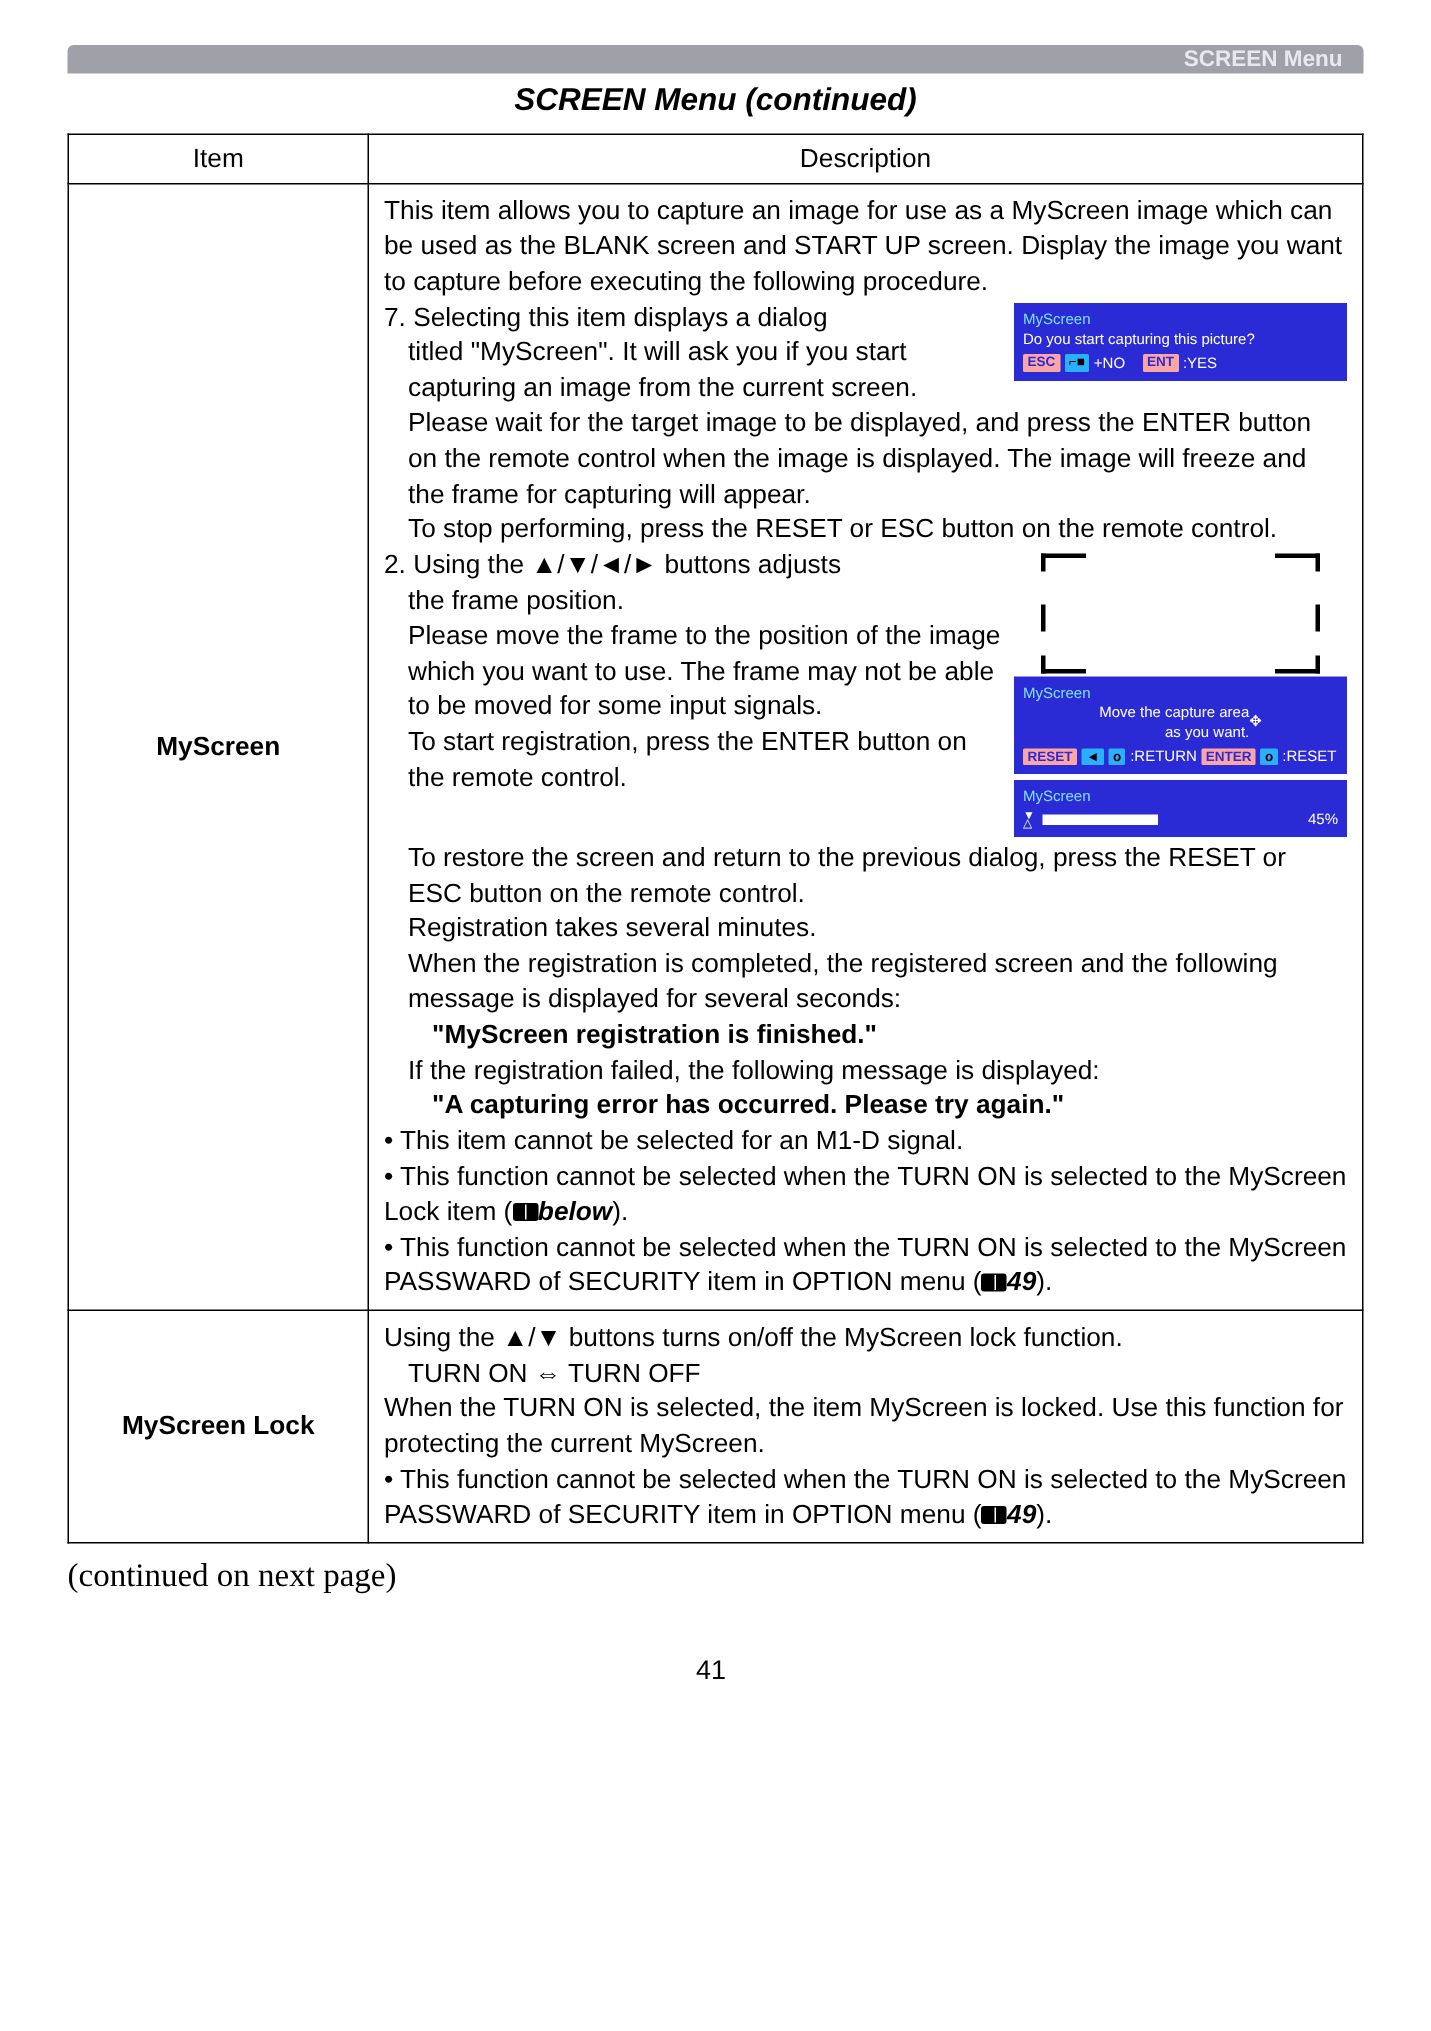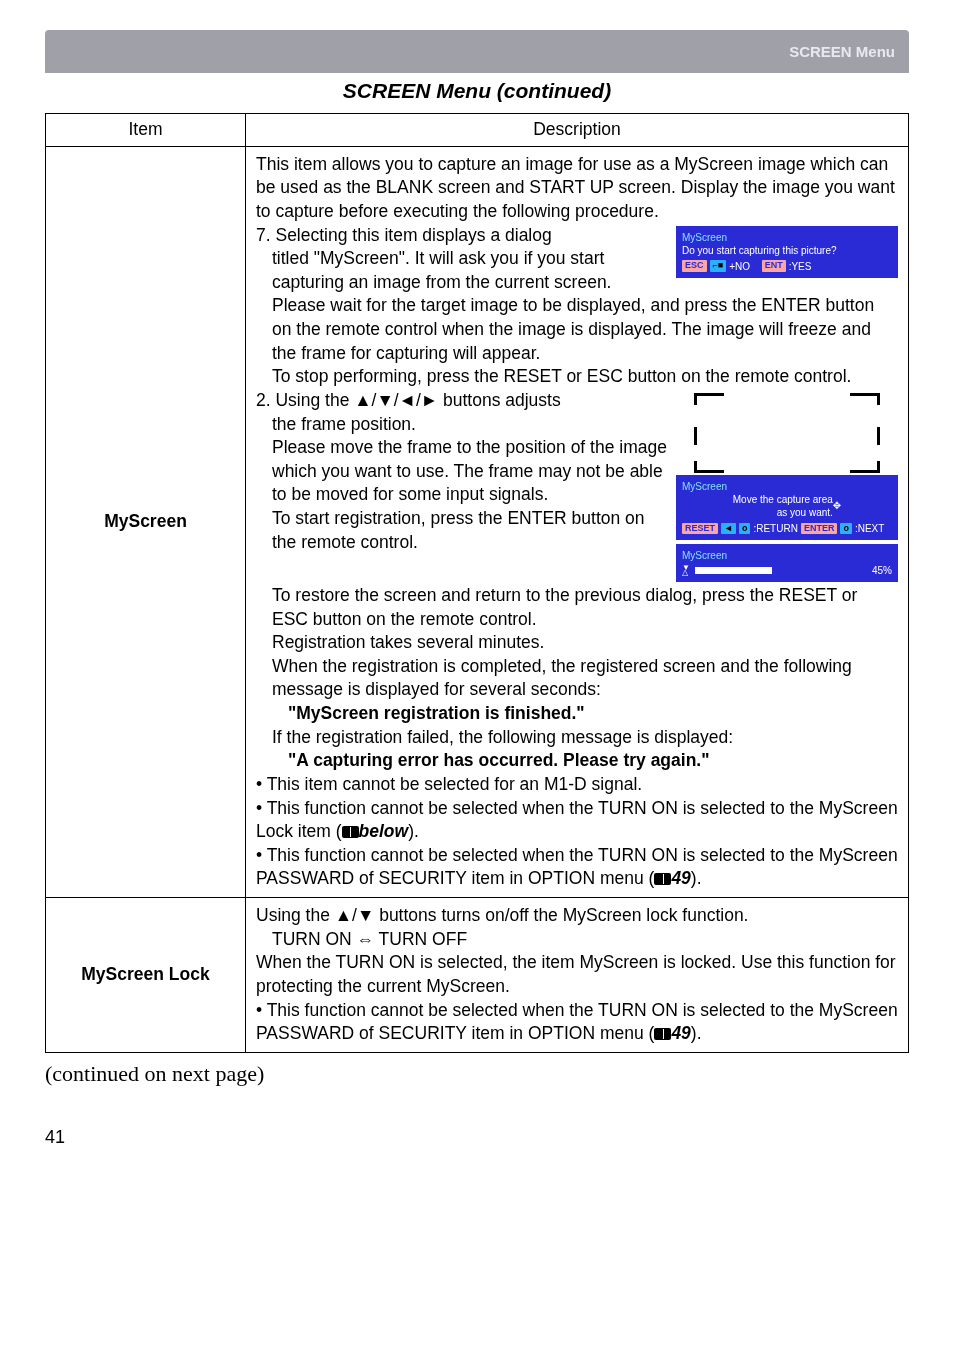--- a/index.html
+++ b/index.html
@@ -6,21 +6,21 @@
   body {
     font-family: Arial, Helvetica, sans-serif;
     background: #fff;
     width: 954px;
     margin: 0 auto;
     padding: 30px 45px;
     color: #000;
   }
   .header-bar {
     background: #a0a0a8;
-    height: 43px;
+    height: 19px;
     border-radius: 4px 4px 0 0;
     display: flex;
     justify-content: flex-end;
     align-items: center;
     padding-right: 14px;
     margin-bottom: 6px;
   }
   .header-bar-text {
     color: #e8e8ee;
     font-weight: bold;
@@ -56,21 +56,21 @@
     font-weight: bold;
   }
   .indent { margin-left: 16px; }
   .bold { font-weight: bold; }
   .continued {
     font-size: 22px;
     margin-top: 8px;
     font-family: Liberation Serif, serif;
   }
   .page-num {
-    text-align: left;
+    text-align: center;
     font-size: 18px;
     margin-top: 40px;
     padding-right: 6px;
   }
   .dialog-box {
     float: right;
     width: 222px;
     background: #2b2bd6;
     color: #fff;
     font-size: 10px;
@@ -215,21 +215,21 @@
             </div>
             <span class="arrows-4way">✥</span>
           </div>
           <div class="dlg-row">
             <span class="tag">RESET</span>
             <span class="tag tag-blue ico-sym">◄</span>
             <span class="tag tag-blue ico-sym">o</span>
             <span>:RETURN</span>
             <span class="tag">ENTER</span>
             <span class="tag tag-blue ico-sym">o</span>
-            <span>:NEXT</span>
+            <span>:RESET</span>
           </div>
         </div>
 
         <div class="dialog-box" style="float:none;width:100%;margin:4px 0 0 0;">
           <div class="dlg-title">MyScreen</div>
           <div class="progress-bar-wrap">
             <div style="display:flex;flex-direction:column;">
               <span class="tri-up">▼</span>
               <span class="tri-down">△</span>
             </div>

